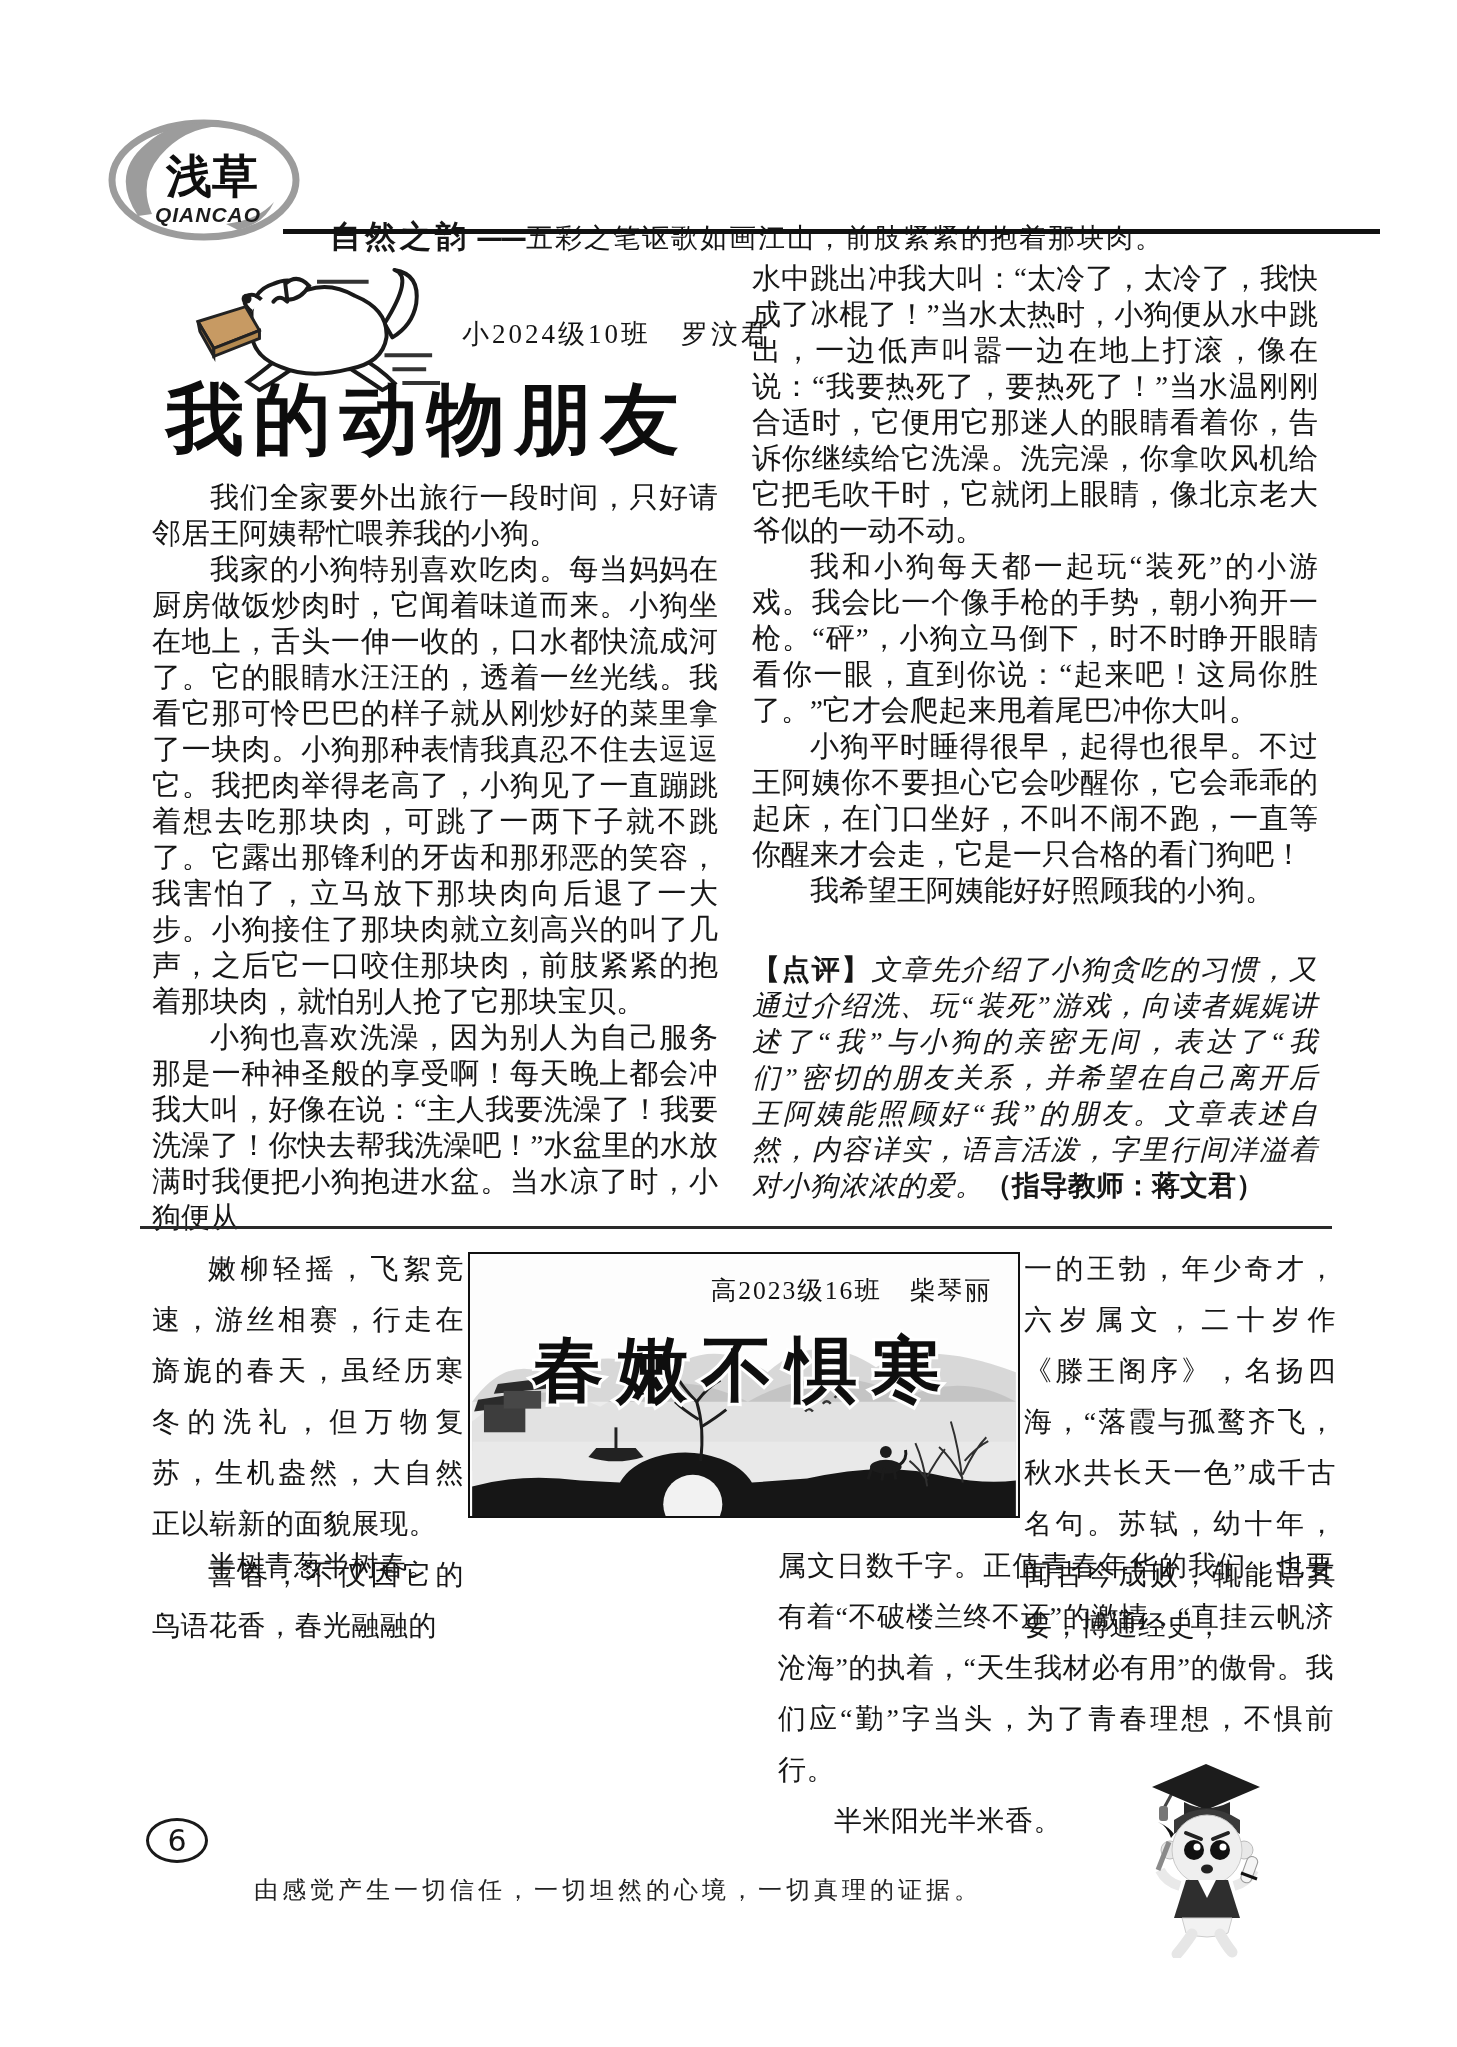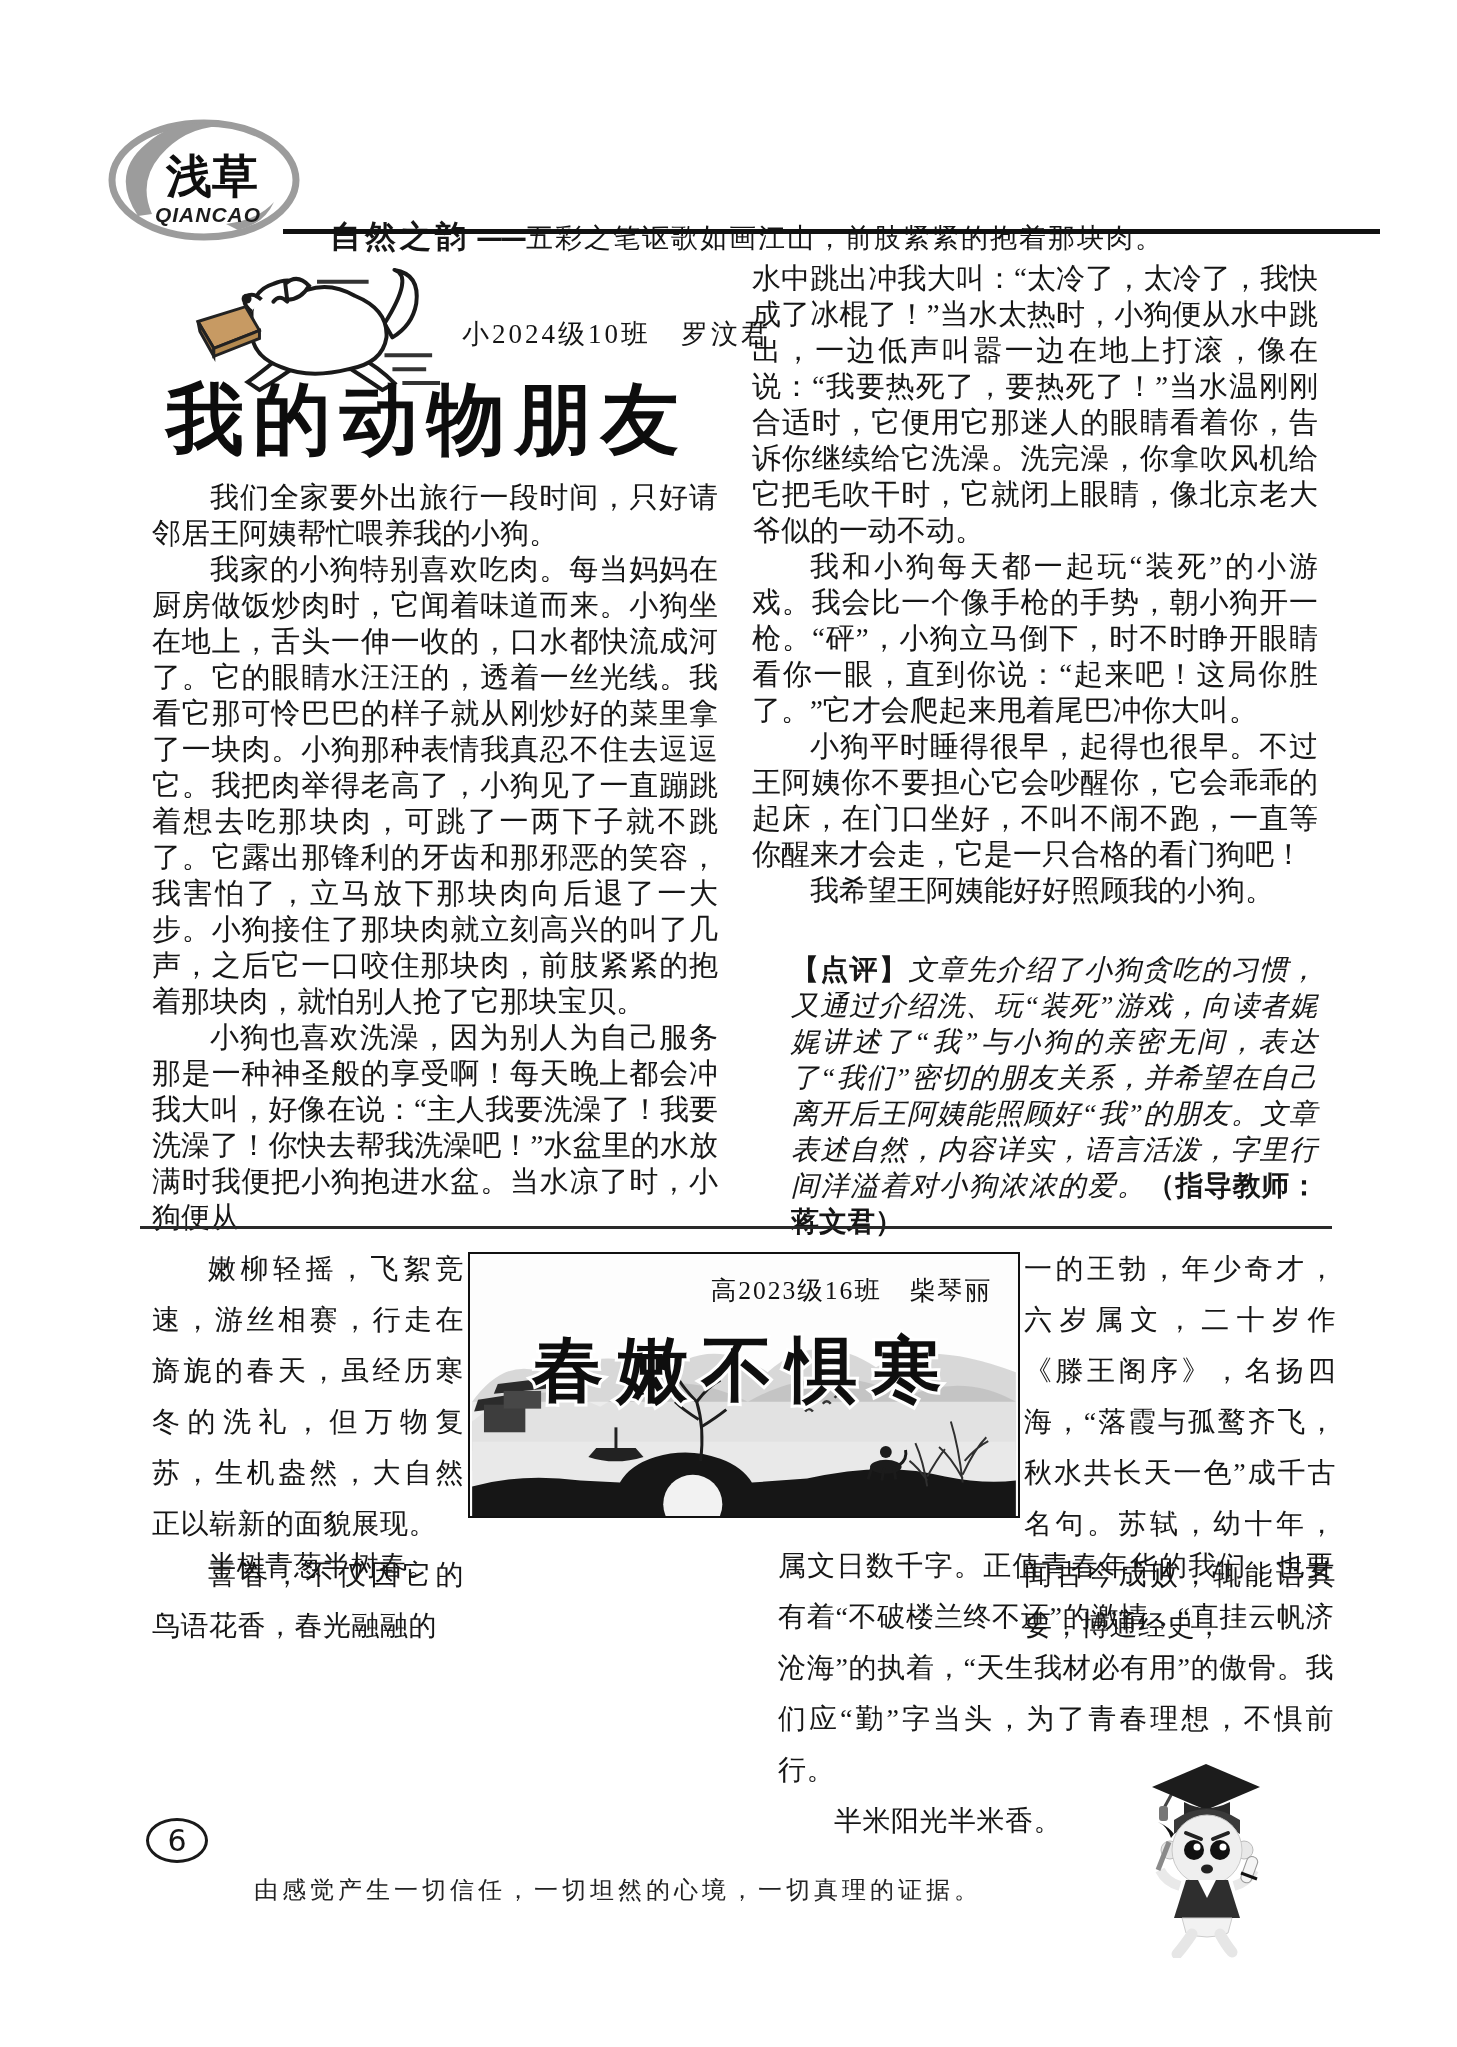--- a/index.html
+++ b/index.html
@@ -19,21 +19,21 @@
 
 
 .dog-img { left:190px; top:260px; width:258px; height:134px; }
 .byline1 { left:462px; top:316px; font-size:27px; letter-spacing:3px; }
 .title1 { left:166px; top:368px; margin:0; font-family:"DejaVu Sans", sans-serif;
           font-size:78px; font-weight:bold; letter-spacing:9px; white-space:nowrap; color:#0d0d0d; }
 .body-text p { margin:0; font-size:29px; line-height:36px; text-align:justify; }
 .indent { text-indent:2em; }
 .a1-left  { left:152px; top:479px; width:566px; }
 .a1-right { left:752px; top:260px; width:566px; }
-.comment { margin-top:44px; font-size:28px; line-height:36px; text-align:justify;margin-left:39px; }
+.comment { margin-top:44px; font-size:28px; line-height:36px; text-align:justify; }
 .comment-label   { font-family:"DejaVu Sans", sans-serif; font-weight:bold; letter-spacing:1px; }
 .comment-text    { font-style:italic; letter-spacing:1px; }
 .comment-teacher { font-family:"DejaVu Sans", sans-serif; font-weight:bold; font-style:normal; }
 
 
 .divider { left:140px; top:1226px; width:1192px; height:3px; background:#2a2a2a; }
 
 
 .a2 p { margin:0; font-size:28px; line-height:51px; text-align:justify; letter-spacing:0.5px; }
 .a2-left-top  { left:152px;  top:1243px; width:312px; }

